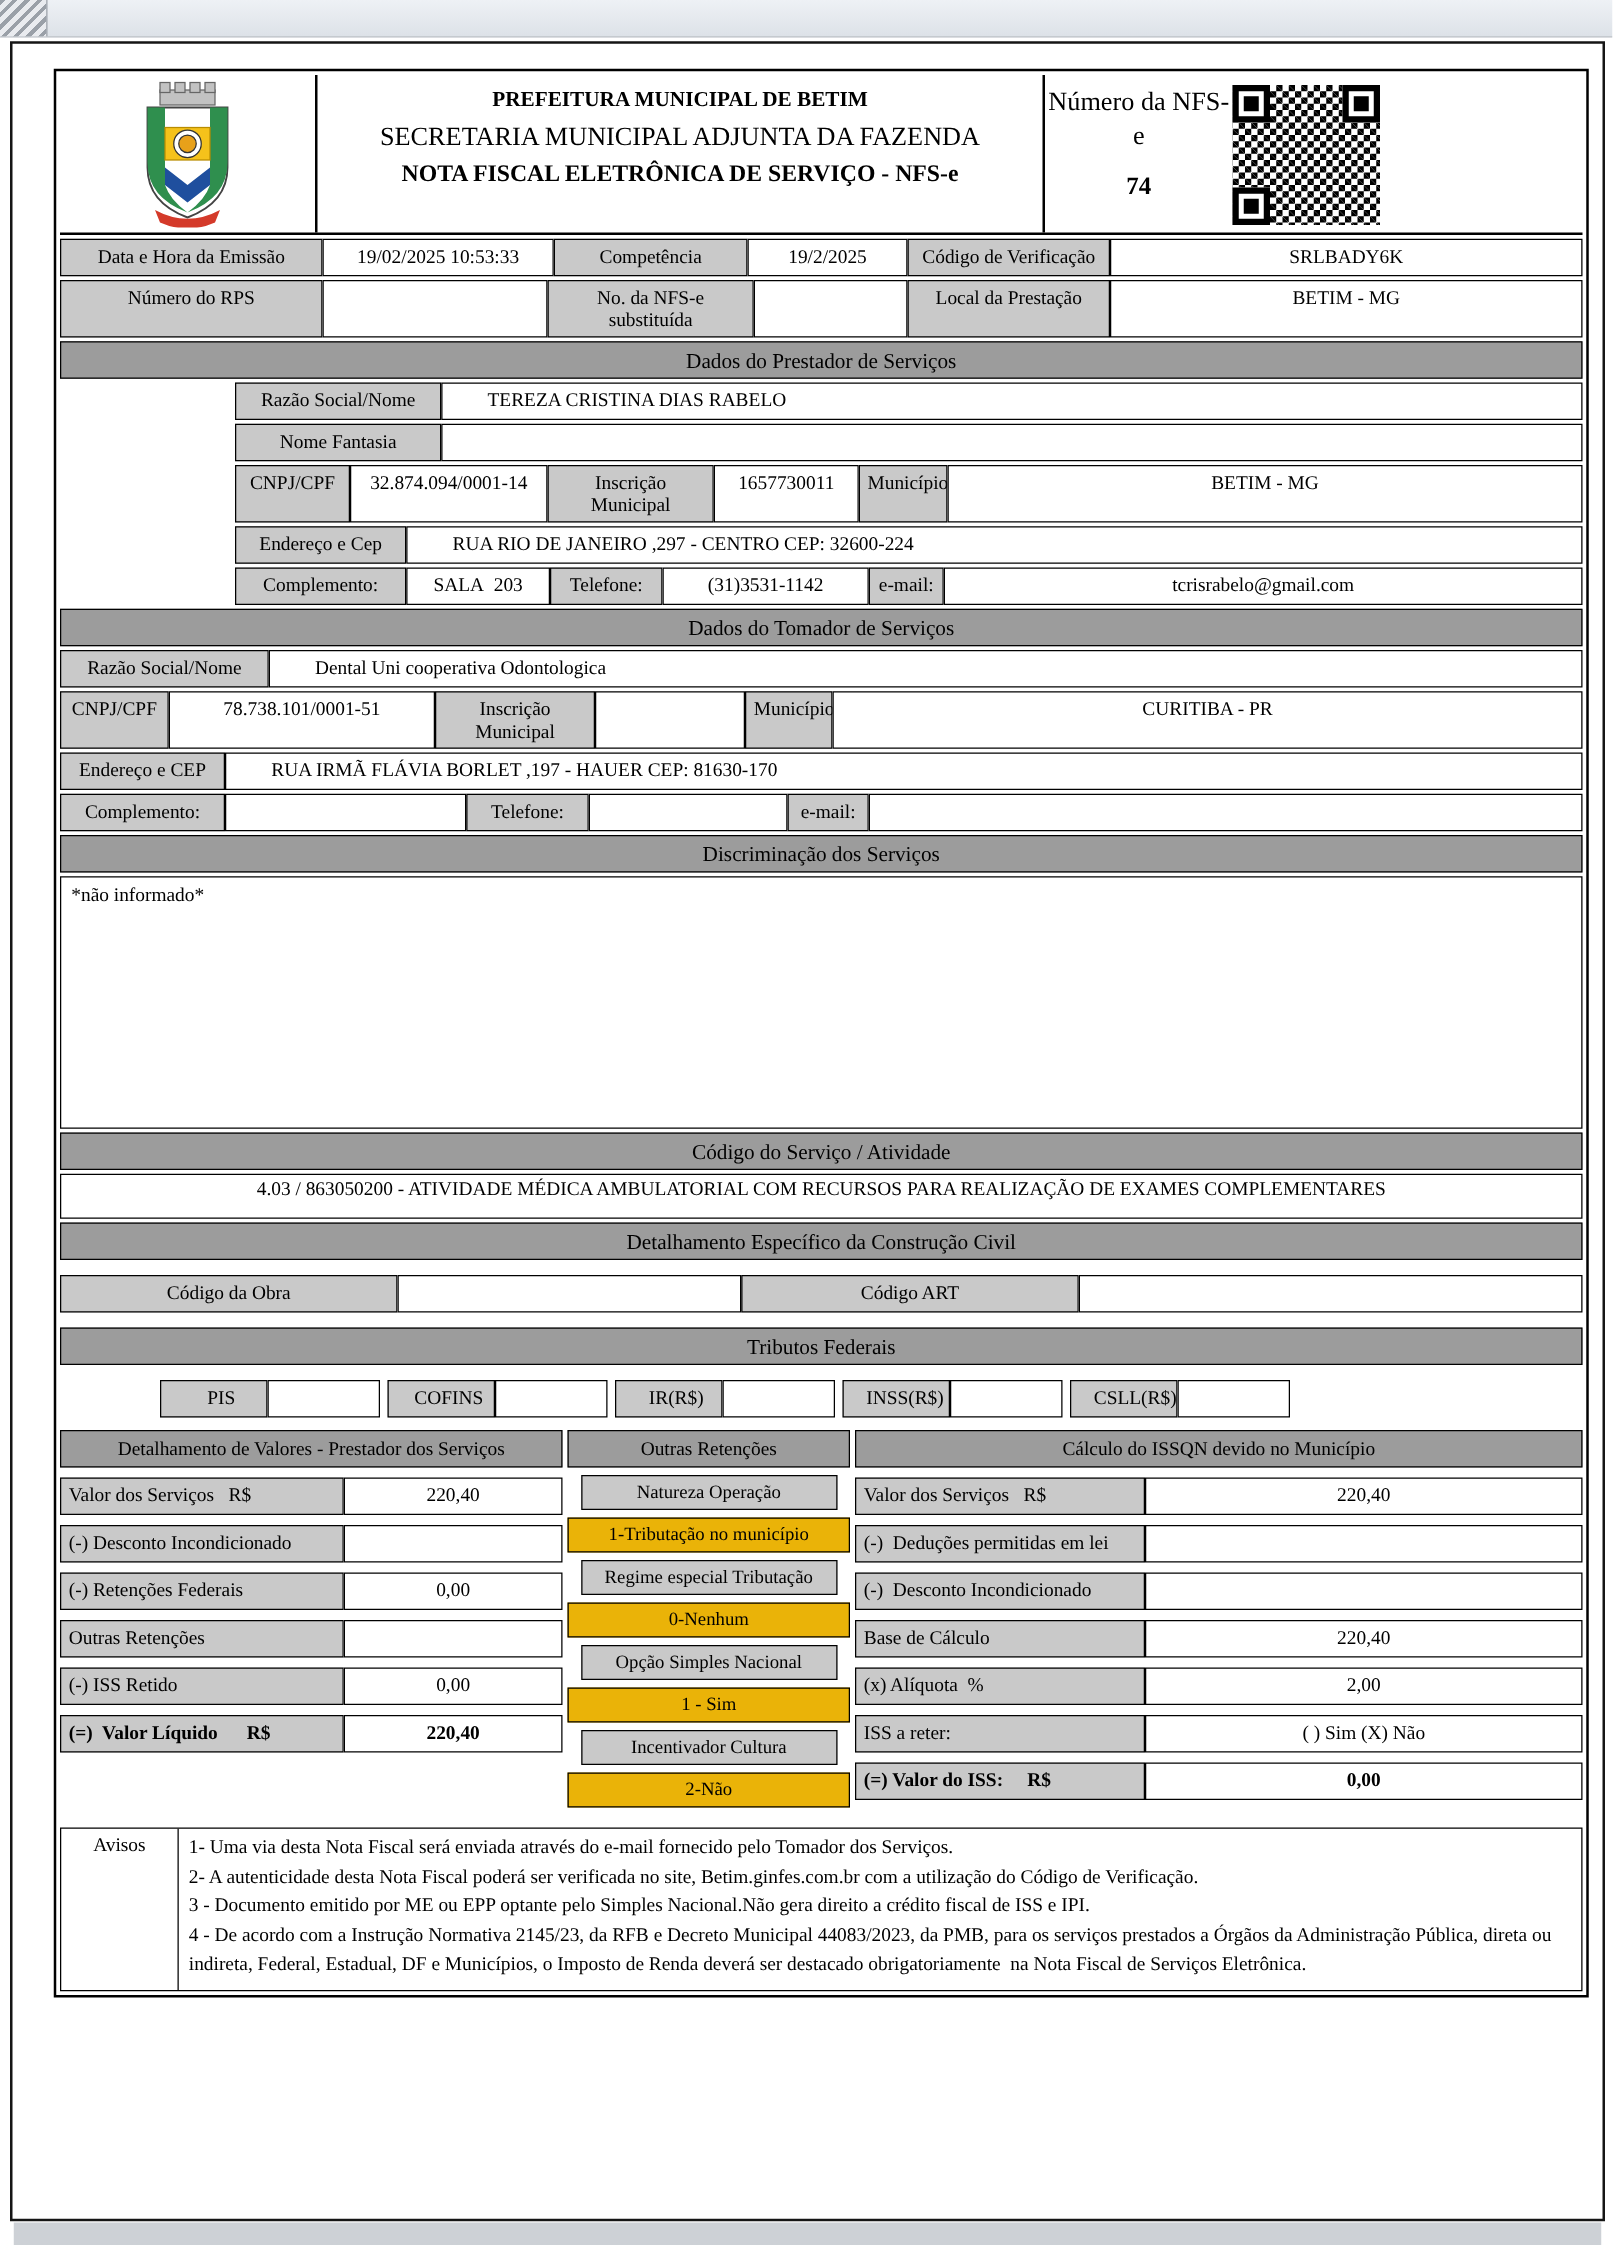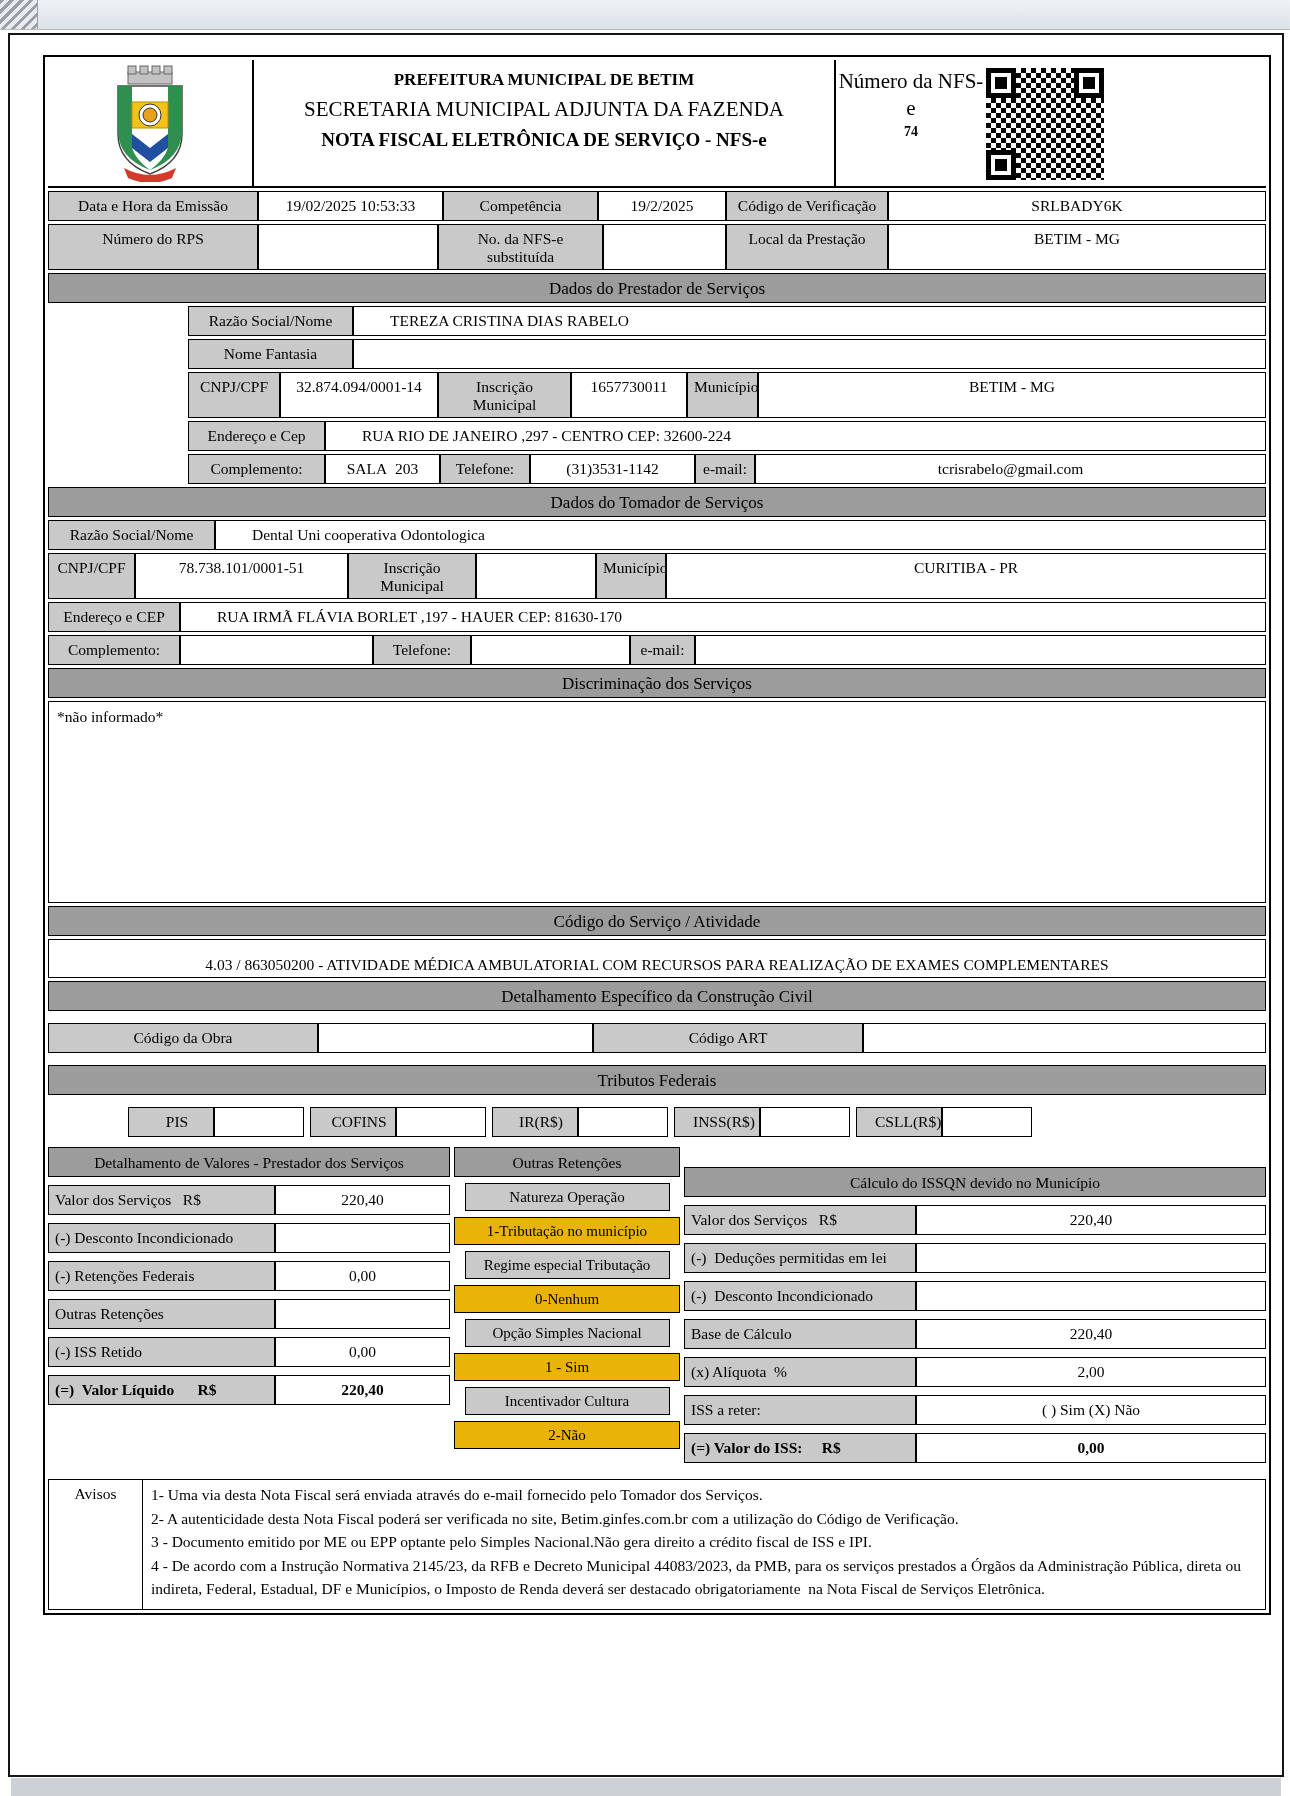--- a/index.html
+++ b/index.html
@@ -23,21 +23,21 @@
     border:2px solid #000; background:#fff; padding:3px; }
 
   .doc-header { display:flex; border-bottom:2px solid #000; min-height:128px; }
   .logo-cell { width:206px; border-right:2px solid #000; display:flex; align-items:center; justify-content:center; }
   .head-center { flex:1; text-align:center; padding-top:10px; border-right:2px solid #000; }
   .h1 { font-weight:bold; font-size:17px; }
   .h2 { font-size:21px; margin-top:7px; }
   .h3 { font-weight:bold; font-size:19px; margin-top:7px; }
   .head-number { width:150px; text-align:center; padding-top:8px; }
   .num-label { font-size:21px; line-height:1.3; }
-  .num-value { font-size:14px; font-weight:bold; margin-top:1px; }
+  .num-value { font-size:20px; font-weight:bold; margin-top:15px; }
   .head-qr { width:132px; padding-top:8px; }
   .head-spacer { width:148px; }
 
   .qr { width:118px; height:112px; position:relative;
     background:
       linear-gradient(45deg,#000 25%,transparent 25%,transparent 75%,#000 75%),
       linear-gradient(45deg,#000 25%,#fff 25%,#fff 75%,#000 75%);
     background-size:10px 10px; background-position:0 0,5px 5px; }
   .finder { position:absolute; width:30px; height:30px; background:#fff; border:5px solid #000; }
   .finder::after { content:""; position:absolute; inset:4px; background:#000; }
@@ -48,30 +48,30 @@
   .lbl { background:#c9c9c9; text-align:center; }
   .val { background:#fff; text-align:center; }
   .tleft { text-align:left;padding-left:36px; }
   .grow { flex:1; }
   .indent { margin-left:140px; }
   .bar { margin-top:3px; background:#9c9c9c; border:1px solid #000; text-align:center;
     font-size:17px; padding:5px 0 3px; min-height:28px; }
   .gap12 { margin-top:12px; }
 
   .disc-box { border:1px solid #000; height:202px; margin-top:3px; padding:6px 8px; font-size:15.5px; background:#fff; }
-  .codigo-row .cell { padding-top:16px; min-height:36px; }
+  .codigo-row .cell { padding-top:3px; min-height:36px; }
 
   .trib-row { display:flex; margin:12px 0 10px 80px; }
   .trib-row .lbl { width:86px;padding-left:18px; }
   .trib-row .val { width:90px; margin-right:6px; }
 
   .valores { display:flex; margin-top:8px; align-items:flex-start; }
   .vcol-left { width:402px; margin-right:4px; }
   .vcol-mid { width:226px; margin-right:4px; }
-  .vcol-right { flex:1;margin-top:20px; }
+  .vcol-right { flex:1; }
   .colhead { background:#9c9c9c; border:1px solid #000; text-align:center;
     font-size:15.5px; padding:6px 2px 4px; min-height:30px; }
   .vrow { display:flex; margin-top:8px; }
   .vrow .lbl { text-align:left; }
   .vlbl-left { width:227px; }
   .vval-left { width:175px; }
   .vlbl-right { width:232px; }
   .vval-right { flex:1; }
   .bold { font-weight:bold; }
   .mrow { margin-top:6px; min-height:28px; padding:5px 2px 2px; font-size:15px;

